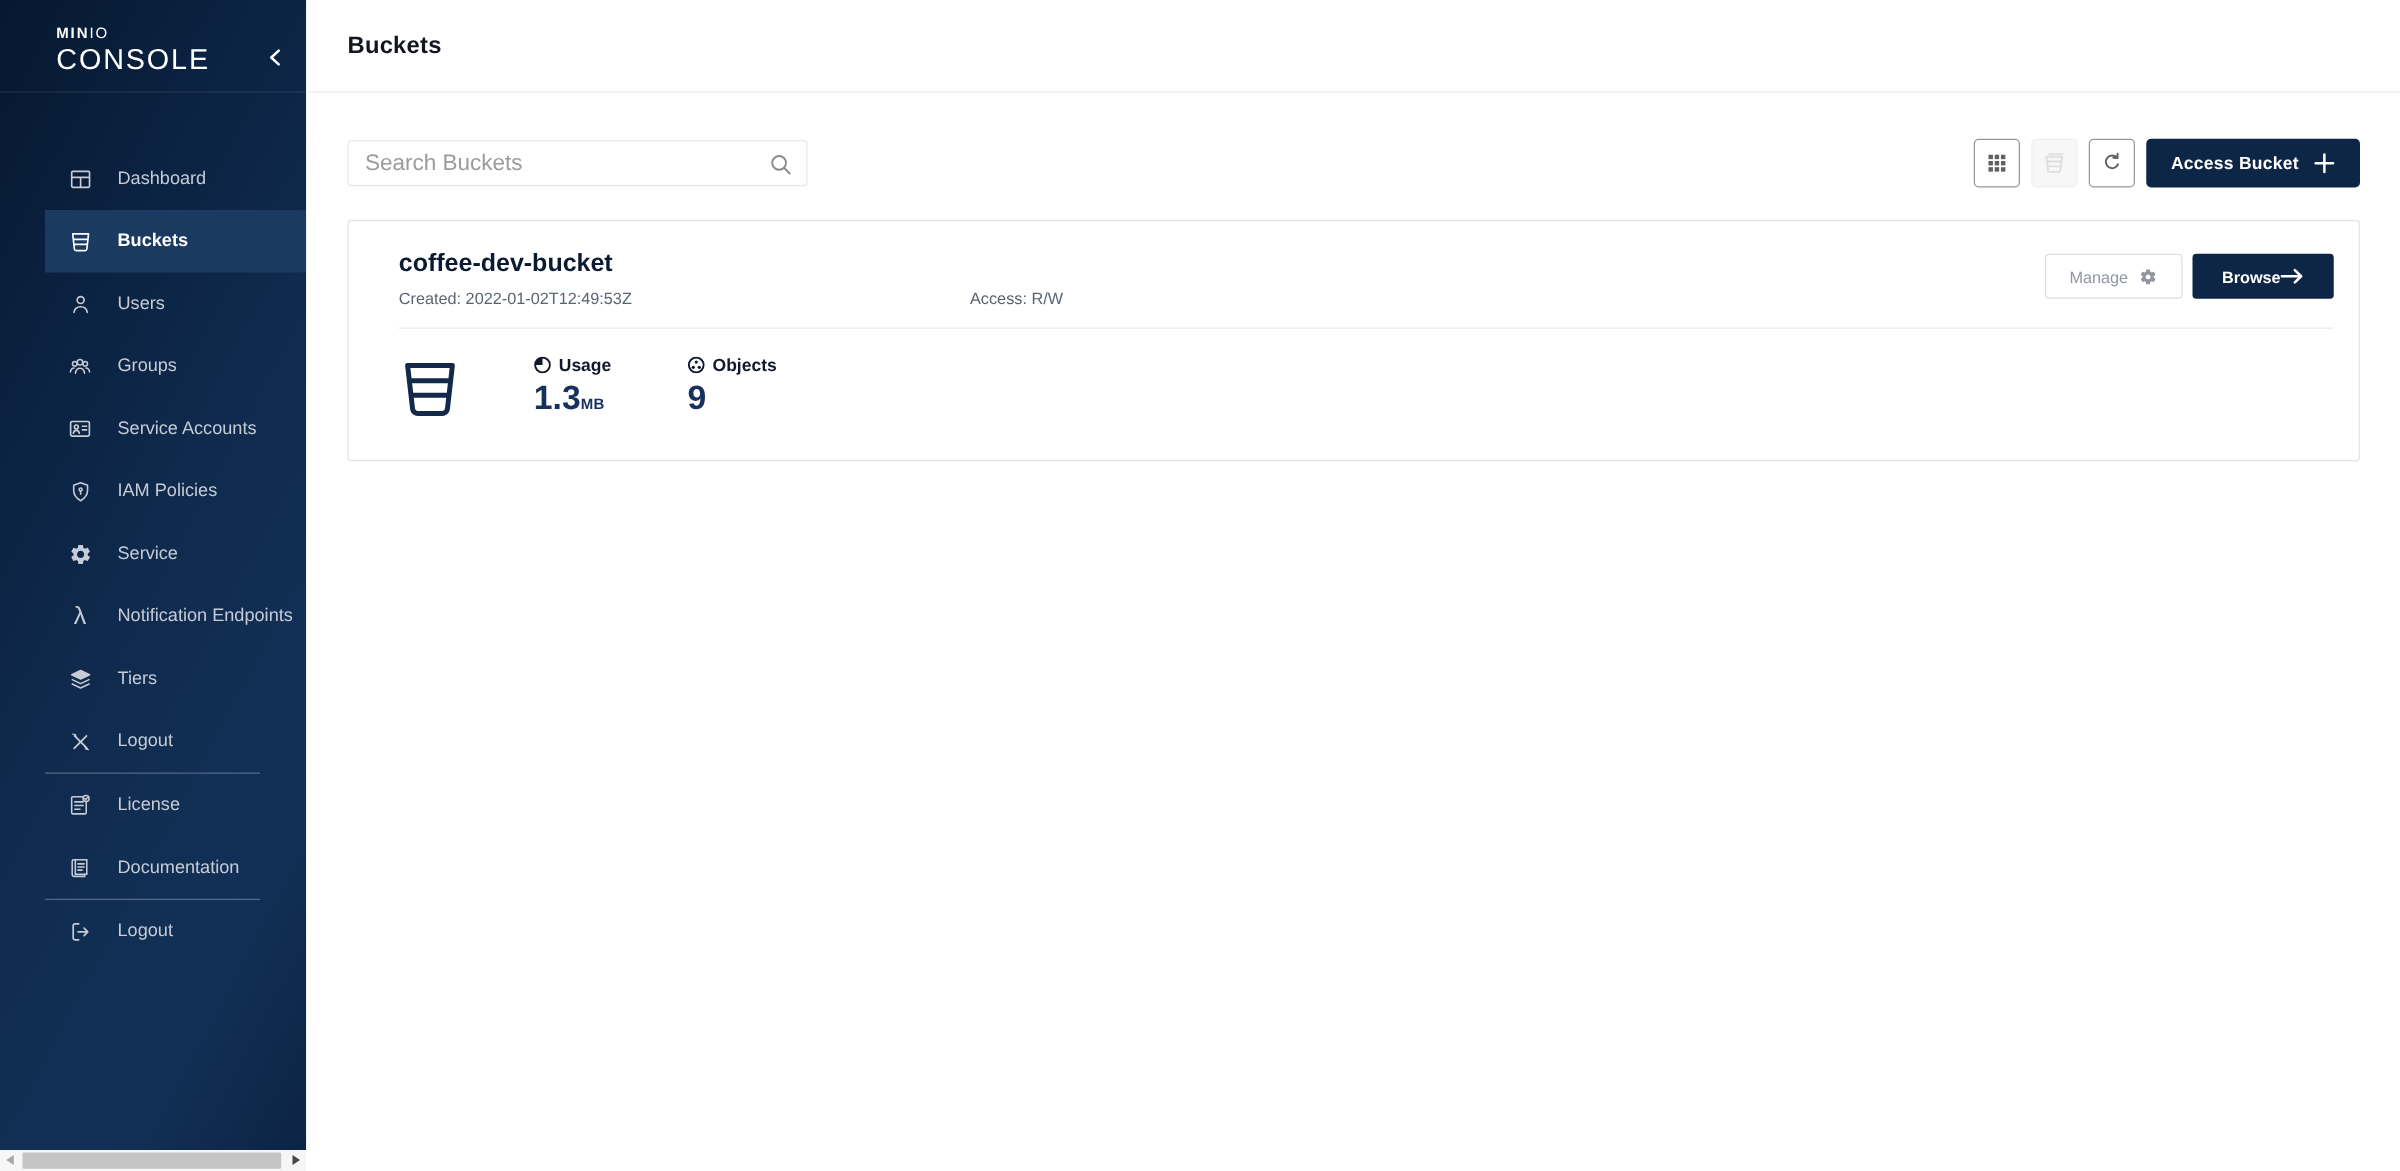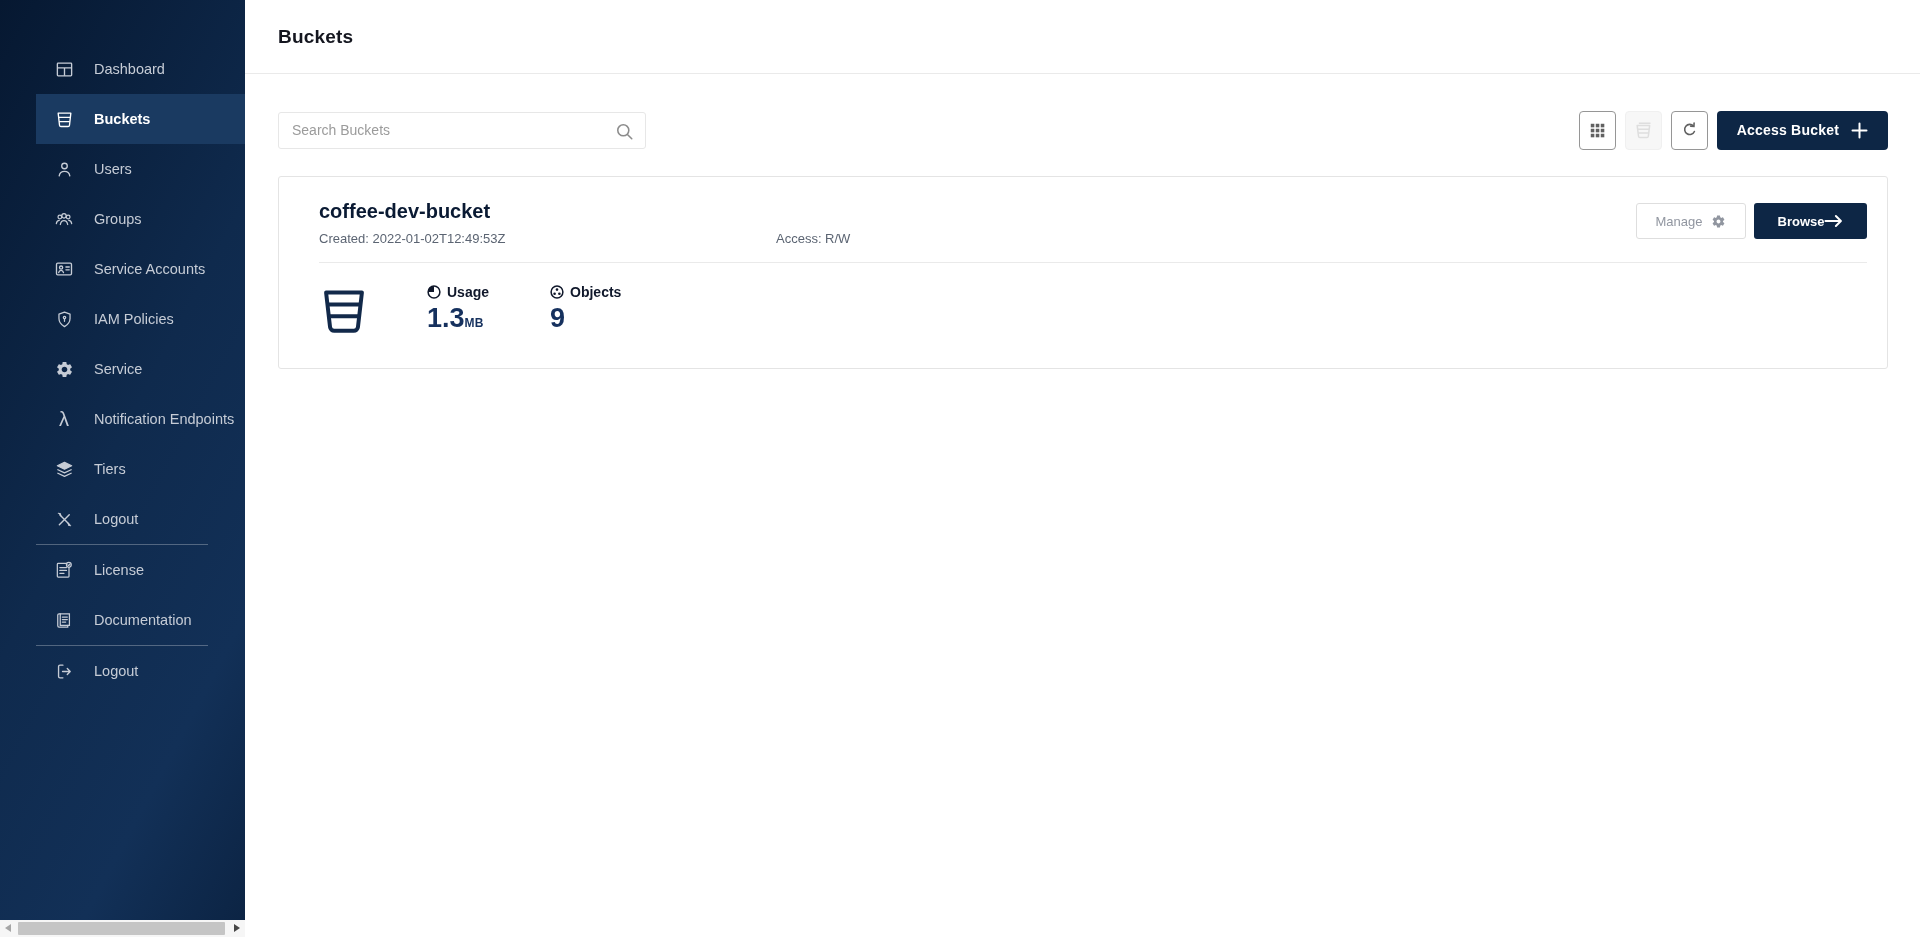--- a/index.html
+++ b/index.html
@@ -35,21 +35,21 @@
 
   
   .main { position:absolute; left:245px; top:0; width:1675px; height:937px; background:#fff; }
   .page-header { height:74px; border-bottom:1px solid #eaeaea; display:flex; align-items:center; padding-left:33px; }
   .page-title { font-size:19px; font-weight:700; color:#14161F; letter-spacing:.2px; }
 
   .content { padding:0 32px 0 33px; }
   .actions-row { margin-top:37px; display:flex; justify-content:space-between; align-items:center; height:38px; }
   .search-wrap { position:relative; width:368px; height:37px; border:1px solid #e7e7e7; border-radius:3px; background:#fff; }
   .search-wrap input { width:100%; height:100%; border:none; outline:none; background:transparent;
-                       padding:0 40px 0 13px; font-size:14px; color:#333;
+                       padding:0 40px 0 13px; font-size:18px; color:#333;
                        font-family:"Liberation Sans","DejaVu Sans",sans-serif; }
   .search-wrap input::placeholder { color:#9b9b9b; }
   .search-ic { position:absolute; right:11px; top:9px; }
 
   .btn-group { display:flex; align-items:center; gap:9px; }
   .icon-btn { width:37px; height:39px; background:#fff; border:1px solid #969696; border-radius:4px;
               display:flex; align-items:center; justify-content:center; cursor:pointer; color:#616161; }
   .icon-btn.disabled { background:#f7f7f7; border-color:#f0f0f0; color:#dedede; cursor:default; }
   .create-btn { height:39px; padding:0 20px; min-width:161px; background:#0D2645; border:none; border-radius:4px;
                 color:#fff; font-size:14px; font-weight:700; letter-spacing:.2px;
@@ -76,20 +76,29 @@
   .metric-label { display:flex; align-items:center; gap:6px; font-size:14px; font-weight:700; color:#10182B; }
   .metric-value { margin-top:5px; font-size:27px; font-weight:700; color:#16315E; line-height:1; }
   .metric-unit { font-size:12px; font-weight:700; letter-spacing:.3px; }
 </style>
 </head>
 <body>
 
 <div class="app">
 
   <nav class="sidebar">
+    <div class="logo-block">
+      <div class="logo-top"><span class="b">MIN</span><span>IO</span></div>
+      <div class="logo-bottom">CONSOLE</div>
+      <div class="collapse-btn">
+        <svg width="10" height="14" viewBox="0 0 10 14">
+            <polyline points="8,1.5 2,7 8,12.5" fill="none" stroke="#fff" stroke-width="2" stroke-linecap="round" stroke-linejoin="round"></polyline>
+          </svg>
+      </div>
+    </div>
 
     <div class="nav">
 
       <div class="nav-item">
         <span class="ic">
           <svg width="19" height="19" viewBox="0 0 24 24" fill="none" stroke="currentColor" stroke-width="1.7">
               <rect x="3" y="4" width="18" height="16" rx="1"></rect>
               <path d="M3 10h18M12 10v10"></path>
             </svg>
         </span>

